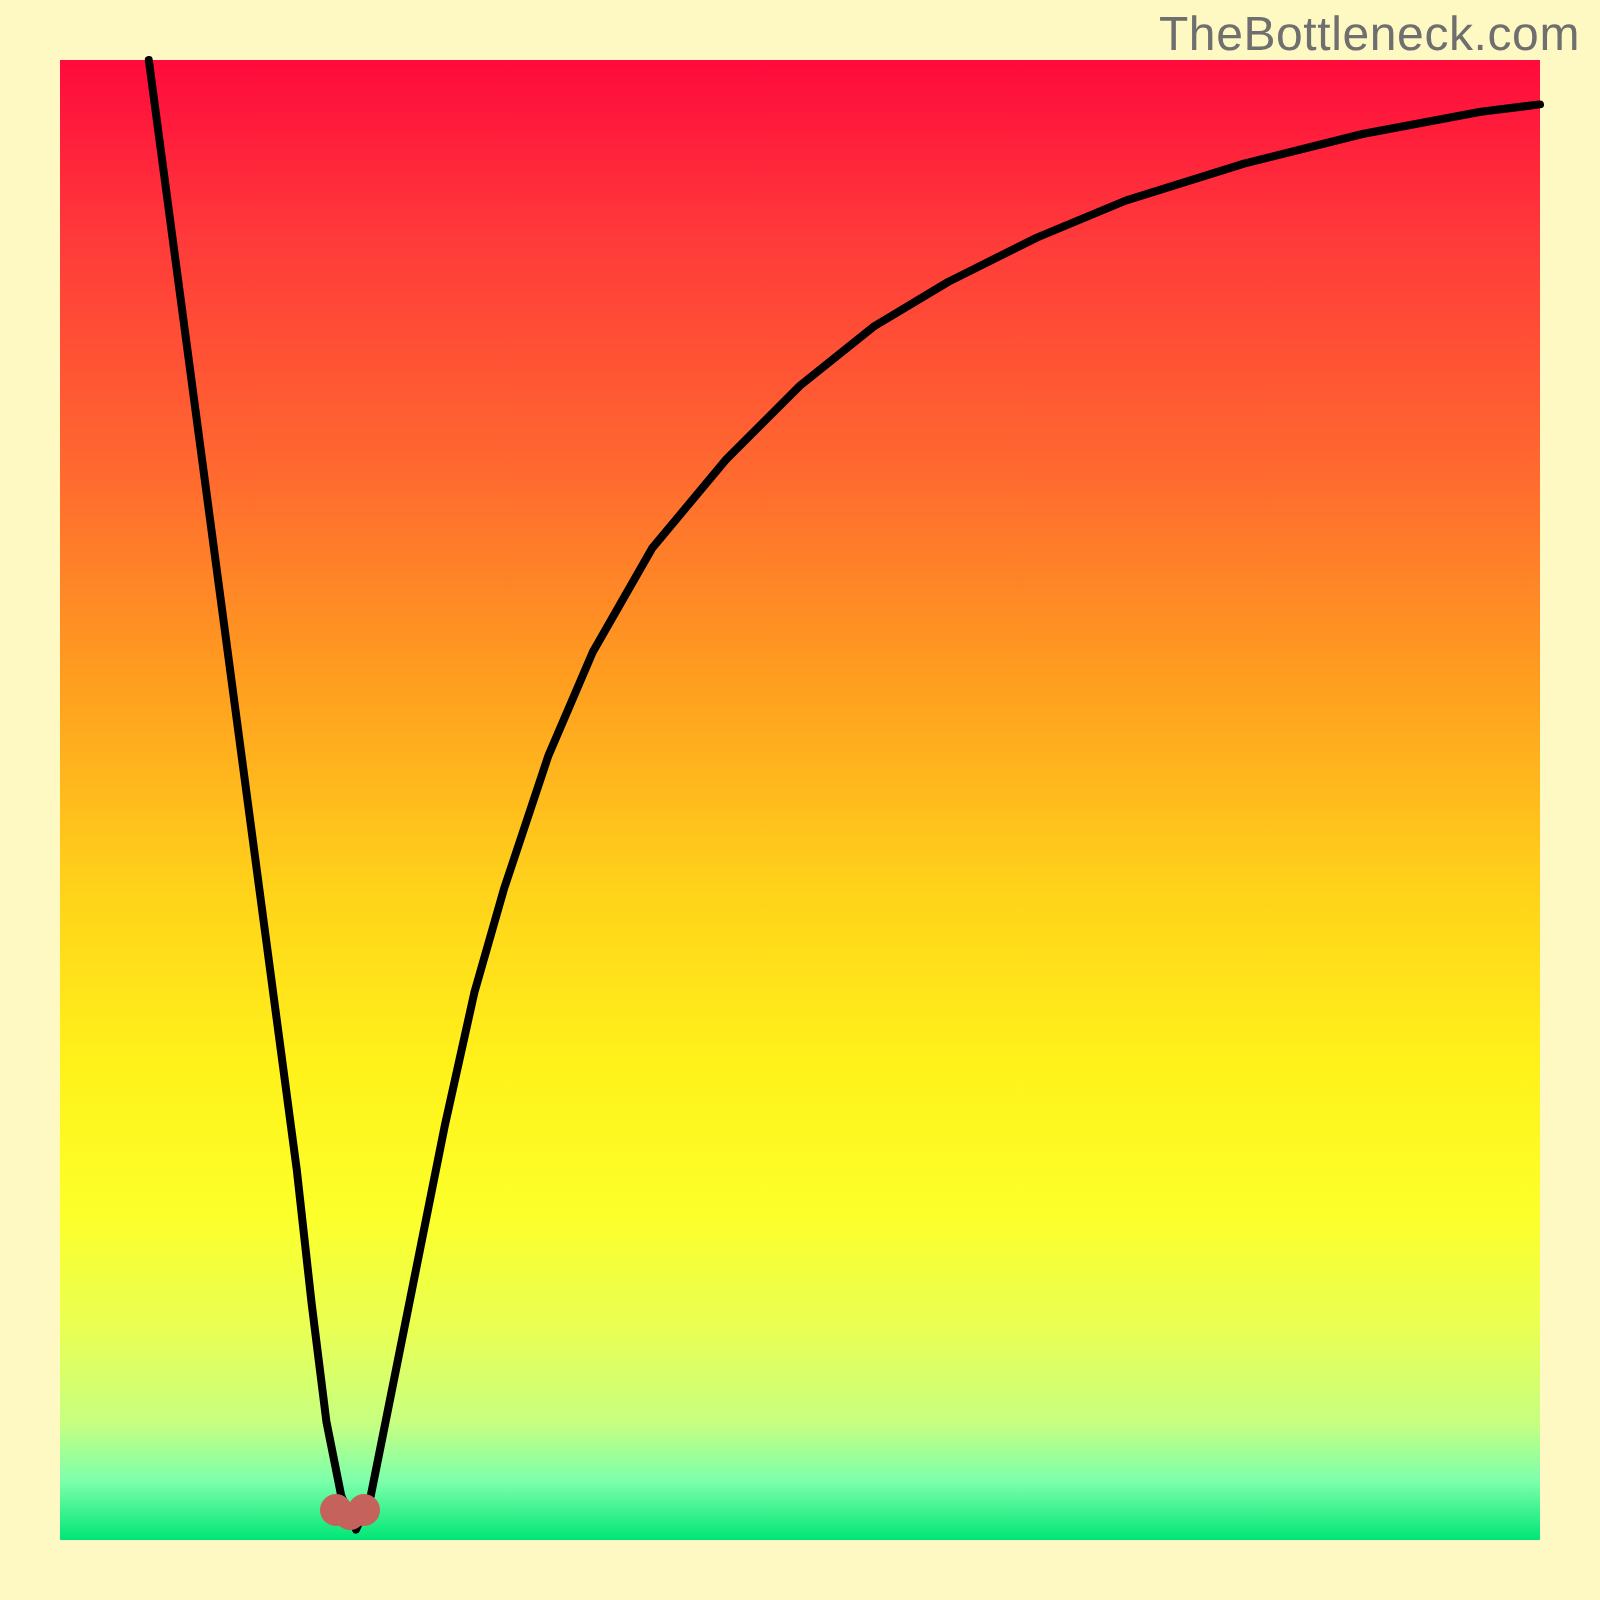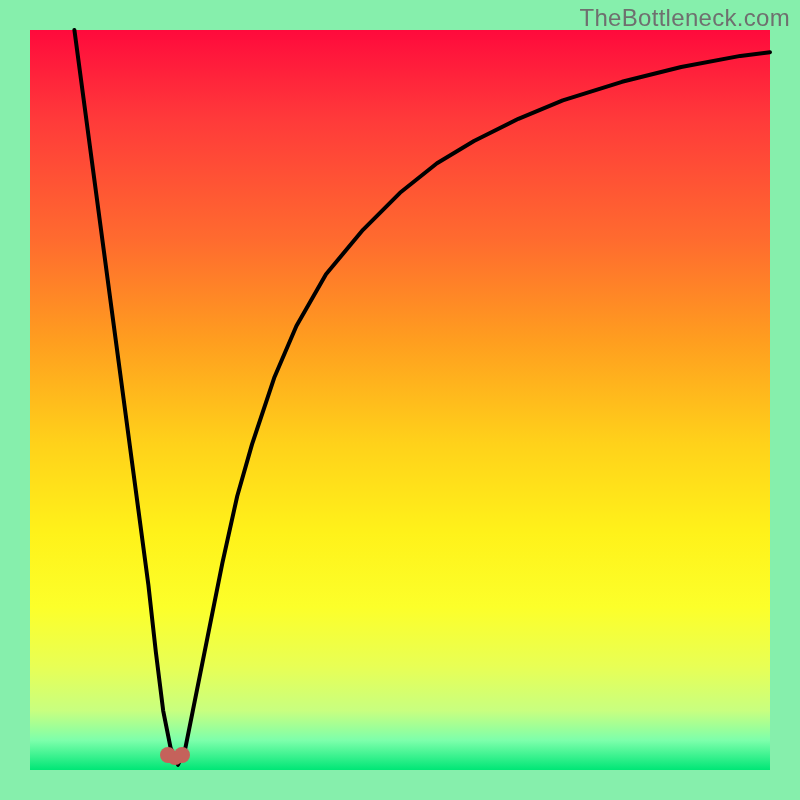--- a/index.html
+++ b/index.html
@@ -10,21 +10,21 @@
     background: #000;
     overflow: hidden;
     font-family: Arial, Helvetica, sans-serif;
   }
   .frame {
     position: absolute;
     left: 0;
     top: 0;
     width: 800px;
     height: 800px;
-    background: #86efac;
+    background: #fef9c3;
   }
   .plot-area {
     position: absolute;
     left: 30px;
     top: 30px;
     width: 740px;
     height: 740px;
     background: linear-gradient(to bottom,
       #ff0a3c 0%,
       #ff3a3a 12%,

